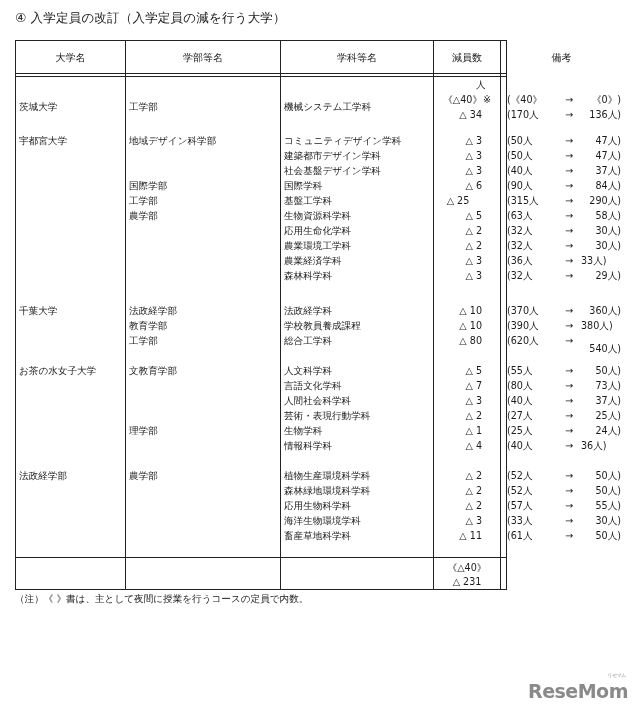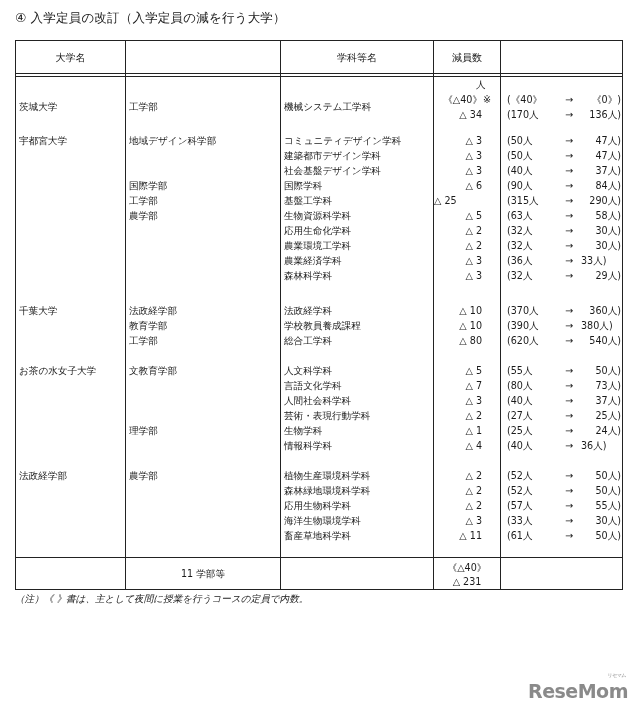--- a/index.html
+++ b/index.html
@@ -1,27 +1,27 @@
 <!DOCTYPE html>
 <html><head>
 <meta charset="utf-8">
 <style>
   html, body { margin:0; padding:0; background:#ffffff; }
   body { width:639px; height:714px; position:relative; overflow:hidden;
          font-family:"DejaVu Sans", sans-serif; color:#1a1a1a; font-size:10px; }
   .title { position:absolute; left:15px; top:10px; font-size:12.5px; letter-spacing:0.2px; }
-  .tbl { position:absolute; left:15px; top:40px; width:608px; height:550px;
+  .tbl { position:absolute; left:15px; top:40px; width:492px; height:550px;
          border:1.5px solid #222; box-sizing:border-box; }
   .vline { position:absolute; top:0; bottom:0; width:0; border-left:1.5px solid #222; }
   .hline { position:absolute; left:0; right:0; height:0; border-top:1.5px solid #222; }
   .hdr { position:absolute; top:0; height:33px; display:flex; align-items:center; justify-content:center; font-size:10px; }
   .cell { position:absolute; white-space:nowrap; font-size:9.6px; line-height:15px; }
   .rem { position:absolute; white-space:nowrap; font-size:9.6px; line-height:15px; }
   .foot { position:absolute; top:517px; height:33px; display:flex; align-items:center; justify-content:center; font-size:9.6px; }
-  .note { position:absolute; left:15px; top:593px; font-size:9.6px;font-style:italic; }
+  .note { position:absolute; left:15px; top:593px; font-size:9.6px; }
   .logo { position:absolute; left:528px; top:680px; font-size:19px; font-weight:bold; color:#8a8a8a; letter-spacing:-0.5px; font-family:"DejaVu Sans", sans-serif; }
   .logo small { position:absolute; right:2px; top:-8px; font-size:5px; font-weight:normal; }
 </style>
 </head>
 <body>
 
 <div class="title">④ 入学定員の改訂（入学定員の減を行う大学）</div>
 
 <div class="tbl">
 
@@ -29,22 +29,24 @@
   <div class="vline" style="left:264px"></div>
   <div class="vline" style="left:417px"></div>
   <div class="vline" style="left:484px"></div>
 
   <div class="hline" style="top:32px"></div>
   <div class="hline" style="top:35px"></div>
 
   <div class="hline" style="top:516px"></div>
 
   <div class="hdr" style="left:0;width:109px">大学名</div>
+  <div class="hdr" style="left:110px;width:154px">学部等名</div>
   <div class="hdr" style="left:265px;width:152px">学科等名</div>
   <div class="hdr" style="left:418px;width:66px">減員数</div>
+  <div class="hdr" style="left:485px;width:121px">備考</div>
 
   <div id="rows">
       <div class="cell" style="left:460px;top:36px">人</div>
       <div class="cell" style="left:3px;top:58px">茨城大学</div>
       <div class="cell" style="left:113px;top:58px">工学部</div>
       <div class="cell" style="left:268px;top:58px">機械システム工学科</div>
       <div class="cell" style="left:418px;width:48px;top:51px;text-align:right">《△40》</div>
       <div class="cell" style="left:467px;top:51px">※</div>
       <div class="cell" style="left:418px;width:48px;top:66px;text-align:right">△ 34</div>
       <div class="rem" style="left:491px;top:51px">(《40》</div>
@@ -71,21 +73,21 @@
       <div class="rem" style="left:549px;top:122px">→</div>
       <div class="rem" style="left:565px;width:40px;top:122px;text-align:right">37人)</div>
       <div class="cell" style="left:113px;top:137px">国際学部</div>
       <div class="cell" style="left:268px;top:137px">国際学科</div>
       <div class="cell" style="left:418px;width:48px;top:137px;text-align:right">△ 6</div>
       <div class="rem" style="left:491px;top:137px">(90人</div>
       <div class="rem" style="left:549px;top:137px">→</div>
       <div class="rem" style="left:565px;width:40px;top:137px;text-align:right">84人)</div>
       <div class="cell" style="left:113px;top:152px">工学部</div>
       <div class="cell" style="left:268px;top:152px">基盤工学科</div>
-      <div class="cell" style="left:418px;width:48px;top:152px;text-align:left">△ 25</div>
+      <div class="cell" style="left:418px;width:48px;top:152px;text-align:center">△ 25</div>
       <div class="rem" style="left:491px;top:152px">(315人</div>
       <div class="rem" style="left:549px;top:152px">→</div>
       <div class="rem" style="left:565px;width:40px;top:152px;text-align:right">290人)</div>
       <div class="cell" style="left:113px;top:167px">農学部</div>
       <div class="cell" style="left:268px;top:167px">生物資源科学科</div>
       <div class="cell" style="left:418px;width:48px;top:167px;text-align:right">△ 5</div>
       <div class="rem" style="left:491px;top:167px">(63人</div>
       <div class="rem" style="left:549px;top:167px">→</div>
       <div class="rem" style="left:565px;width:40px;top:167px;text-align:right">58人)</div>
       <div class="cell" style="left:268px;top:182px">応用生命化学科</div>
@@ -119,21 +121,21 @@
       <div class="cell" style="left:268px;top:277px">学校教員養成課程</div>
       <div class="cell" style="left:418px;width:48px;top:277px;text-align:right">△ 10</div>
       <div class="rem" style="left:491px;top:277px">(390人</div>
       <div class="rem" style="left:549px;top:277px">→</div>
       <div class="rem" style="left:565px;width:40px;top:277px;">380人)</div>
       <div class="cell" style="left:113px;top:292px">工学部</div>
       <div class="cell" style="left:268px;top:292px">総合工学科</div>
       <div class="cell" style="left:418px;width:48px;top:292px;text-align:right">△ 80</div>
       <div class="rem" style="left:491px;top:292px">(620人</div>
       <div class="rem" style="left:549px;top:292px">→</div>
-      <div class="rem" style="left:565px;width:40px;top:292px;text-align:right">540人)</div>
+      <div class="rem" style="left:565px;width:40px;top:300px;text-align:right">540人)</div>
       <div class="cell" style="left:3px;top:322px">お茶の水女子大学</div>
       <div class="cell" style="left:113px;top:322px">文教育学部</div>
       <div class="cell" style="left:268px;top:322px">人文科学科</div>
       <div class="cell" style="left:418px;width:48px;top:322px;text-align:right">△ 5</div>
       <div class="rem" style="left:491px;top:322px">(55人</div>
       <div class="rem" style="left:549px;top:322px">→</div>
       <div class="rem" style="left:565px;width:40px;top:322px;text-align:right">50人)</div>
       <div class="cell" style="left:268px;top:337px">言語文化学科</div>
       <div class="cell" style="left:418px;width:48px;top:337px;text-align:right">△ 7</div>
       <div class="rem" style="left:491px;top:337px">(80人</div>
@@ -182,21 +184,20 @@
       <div class="rem" style="left:491px;top:472px">(33人</div>
       <div class="rem" style="left:549px;top:472px">→</div>
       <div class="rem" style="left:565px;width:40px;top:472px;text-align:right">30人)</div>
       <div class="cell" style="left:268px;top:487px">畜産草地科学科</div>
       <div class="cell" style="left:418px;width:48px;top:487px;text-align:right">△ 11</div>
       <div class="rem" style="left:491px;top:487px">(61人</div>
       <div class="rem" style="left:549px;top:487px">→</div>
       <div class="rem" style="left:565px;width:40px;top:487px;text-align:right">50人)</div>
     </div>
 
-  <div class="foot" style="left:110px;width:154px">11 学部等</div>
   <div class="foot" style="left:418px;width:66px;flex-direction:column;line-height:14px">
     <span>《△40》</span>
     <span>△ 231</span>
   </div>
 </div>
 
 <div class="note">（注）《 》書は、主として夜間に授業を行うコースの定員で内数。</div>
 
 <div class="logo">
   <span>ReseMom</span>

